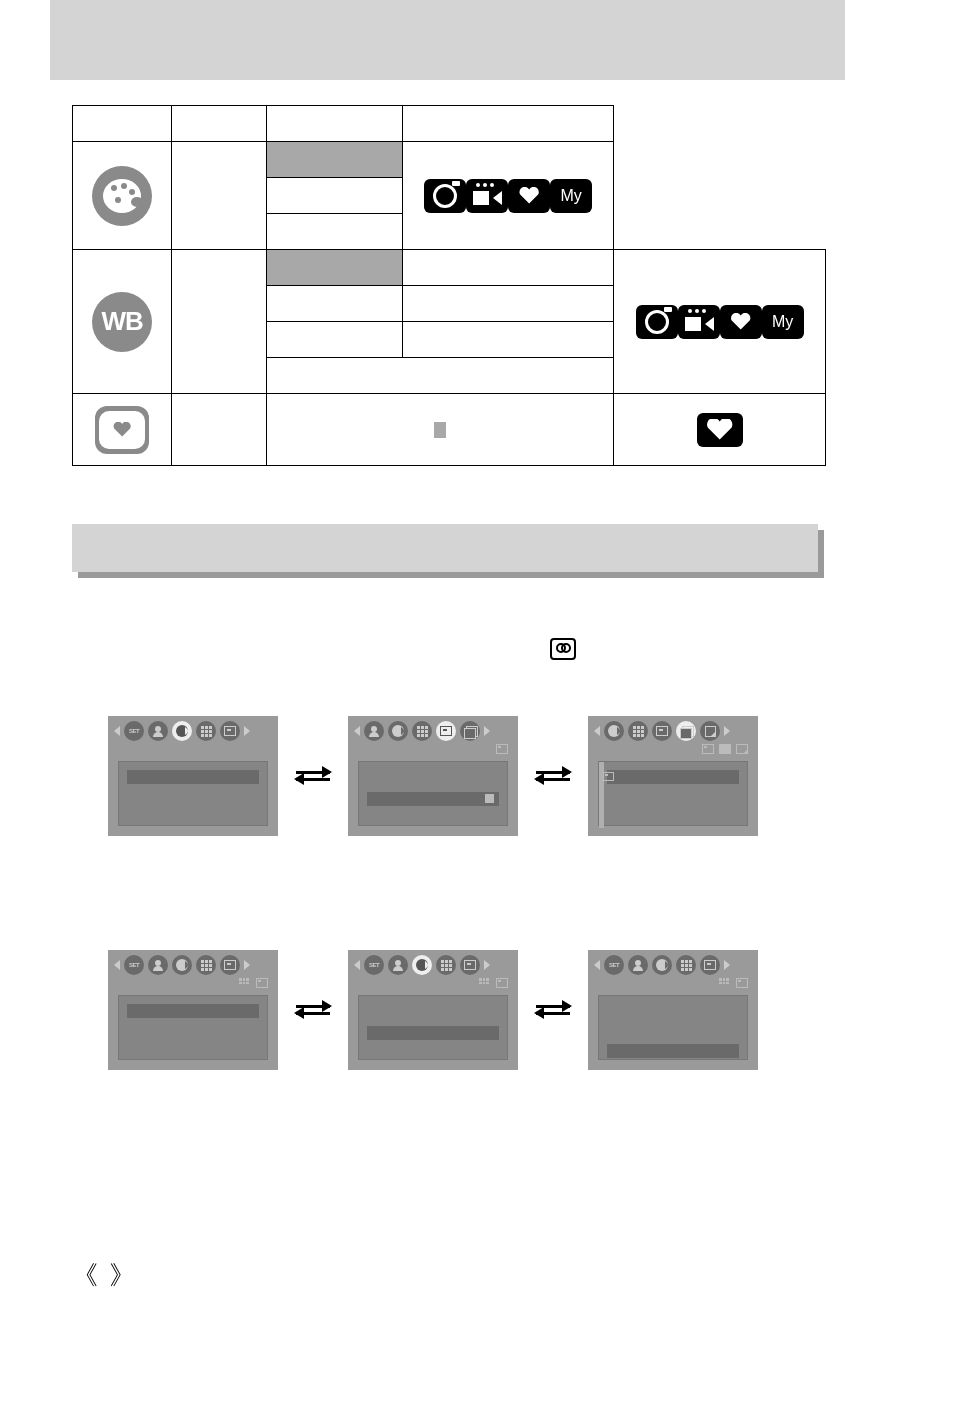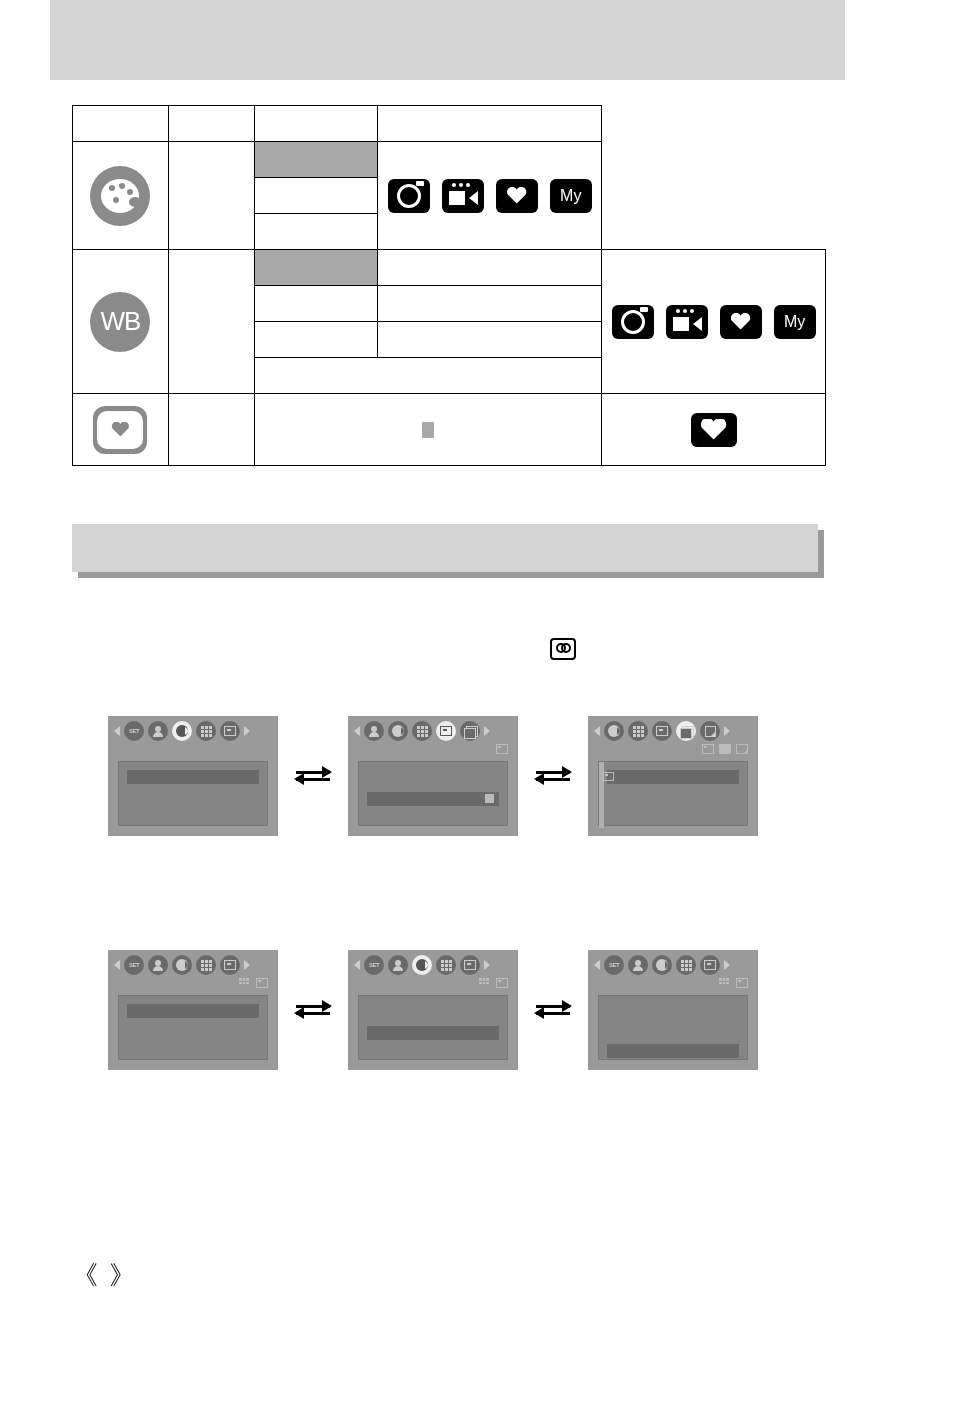--- a/index.html
+++ b/index.html
@@ -69,30 +69,30 @@
   .palette-inner::before {
     content:'';
     position:absolute;
     width: 12px; height: 10px;
     background:#8a8a8a;
     border-radius: 50%;
     right: -2px; bottom: 6px;
   }
   .pdot { position:absolute; width:6px; height:6px; border-radius:50%; background:#8a8a8a; }
   .pd1{ top:6px; left:8px;} .pd2{ top:4px; left:18px;} .pd3{ top:10px; left:26px;} .pd4{ top:18px; left:12px;}
-  .wb-txt { color:#fff; font-weight:normal; font-size:26px; letter-spacing:-1px; }
+  .wb-txt { color:#fff; font-weight:bold; font-size:26px; letter-spacing:-1px; }
   .heart-square-circ {
     width: 46px; height: 38px;
     background:#fff;
     border-radius: 10px;
     display:flex; align-items:center; justify-content:center;
   }
 
   
-  .mode-strip { display:flex; gap:12px; justify-content:center; align-items:center; padding: 10px 4px; }
+  .mode-strip { display:flex; justify-content:center; align-items:center; padding: 10px 4px; }
   .mode-ic {
     width: 42px; height: 34px;
     background:#000;
     border-radius:6px;
     display:flex; align-items:center; justify-content:center;
     position:relative;
   }
   .mic-cam::before {
     content:''; position:absolute;
     width:18px; height:18px; border:3px solid #fff; border-radius:50%;

